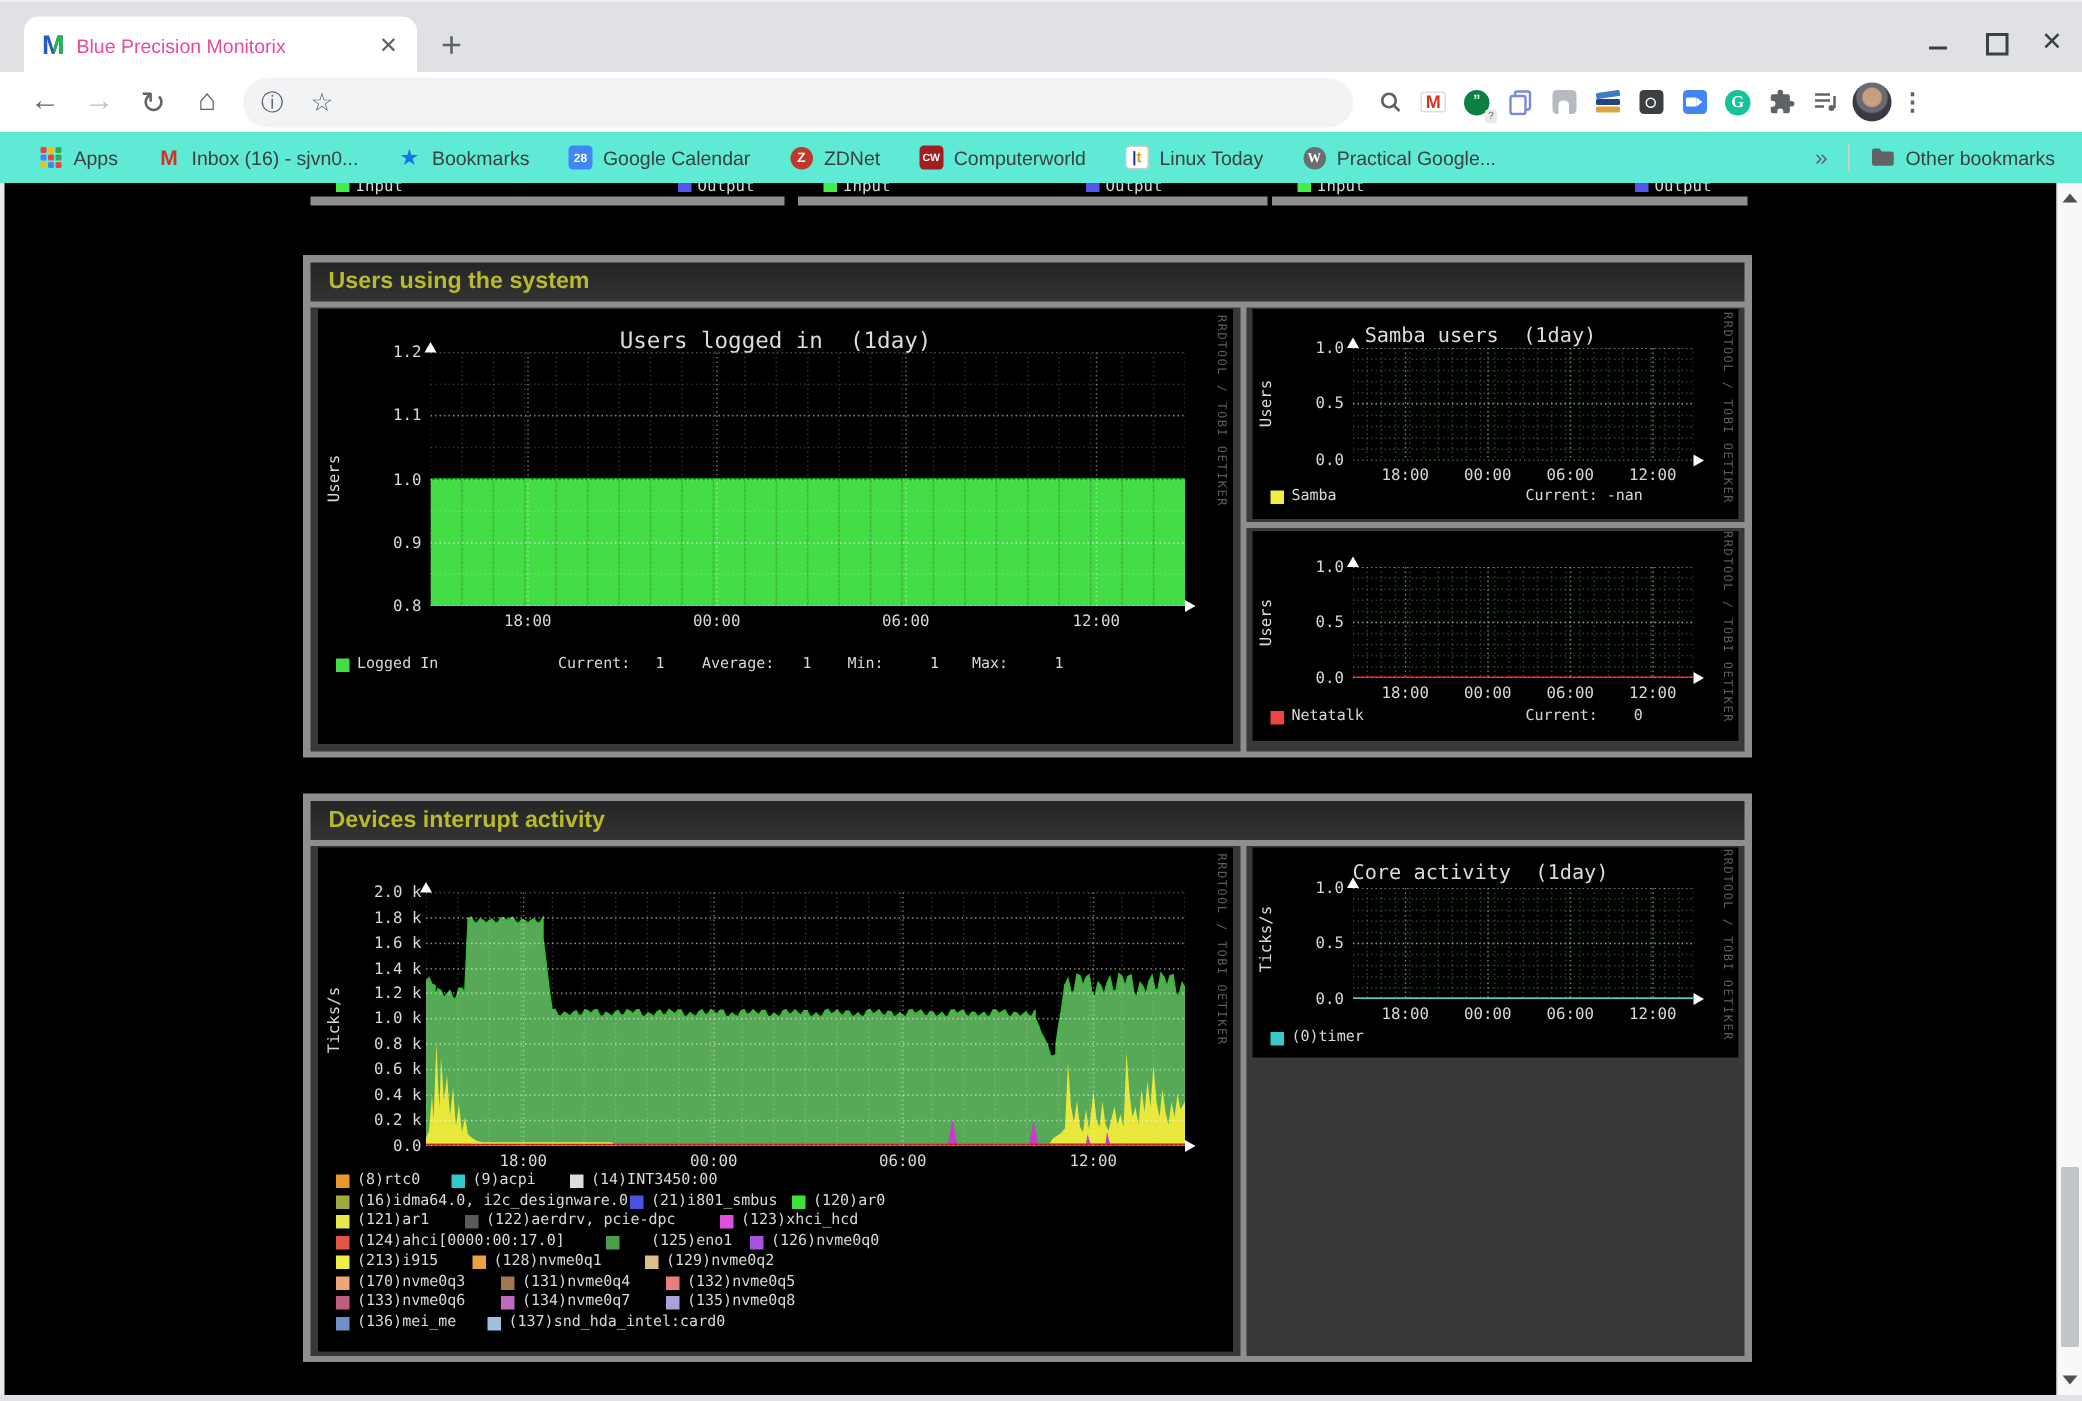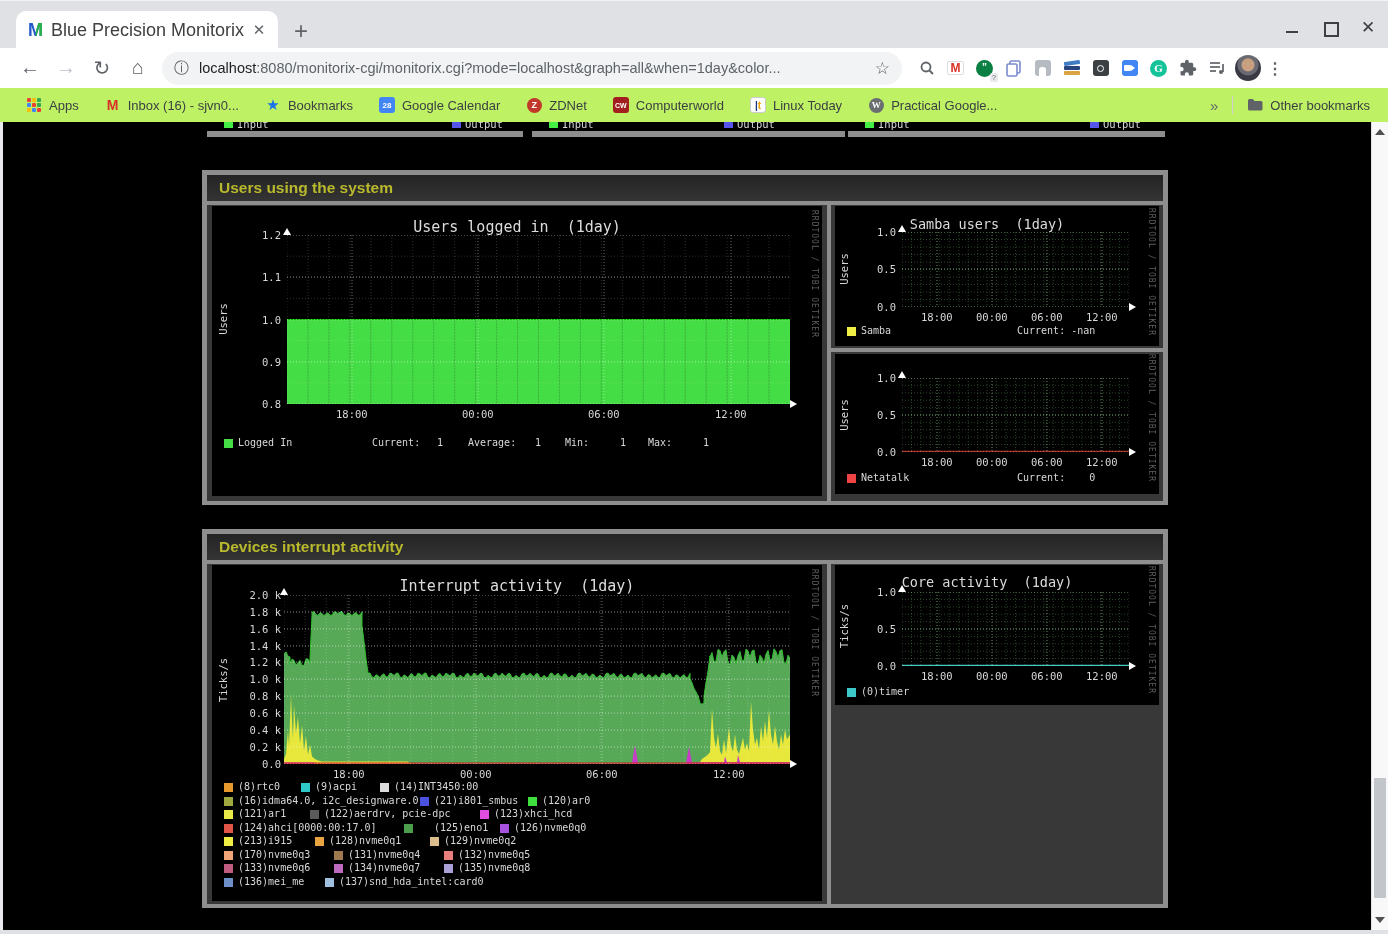--- a/index.html
+++ b/index.html
@@ -1,20 +1,20 @@
 <!DOCTYPE html>
 <html><head>
 <meta charset="utf-8">
 <style>
 *{margin:0;padding:0;box-sizing:border-box;}
 body{font-family:"Liberation Sans",sans-serif;width:1388px;height:934px;overflow:hidden;background:#000;}
 .win{position:relative;width:1388px;height:934px;background:#fff;}
 .tabstrip{position:absolute;top:0;left:0;width:100%;height:48px;background:#dfe1e5;border-top:1px solid #f2f3f4;}
 .tab{position:absolute;left:16px;top:10px;width:262px;height:38px;background:#fff;border-radius:10px 10px 0 0;display:flex;align-items:center;padding:0 10px 0 12px;}
-.tab-title{font-size:18px;color:#404040;white-space:nowrap;overflow:hidden;flex:1;margin-left:6px;}
+.tab-title{font-size:13px;color:#ec4899;white-space:nowrap;overflow:hidden;flex:1;margin-left:6px;}
 .tab-close{color:#5f6368;font-size:15px;width:18px;text-align:center;}
 .favicon{position:relative;width:17px;height:17px;font-weight:bold;font-size:18px;line-height:16px;}
 .favicon .m1{position:absolute;color:#2558c9;}
 .favicon .m2{position:absolute;color:#28b446;clip-path:inset(0 0 0 52%);}
 .newtab{position:absolute;left:294px;top:16px;font-size:24px;color:#5f6368;font-weight:300;}
 .winctl{position:absolute;top:19px;display:flex;gap:22px;right:12px;color:#3c4043;}
 .wc{width:16px;height:16px;position:relative;}
 .wc-min::after{content:"";position:absolute;left:2px;top:11px;width:12px;height:0;border-top:2px solid #3c4043;}
 .wc-max::after{content:"";position:absolute;left:2px;top:2px;width:11px;height:11px;border:2px solid #3c4043;}
 .wc-close{font-size:17px;line-height:15px;text-align:center;color:#3c4043;}
@@ -24,21 +24,21 @@
 .navbtn.dis{color:#bdc1c6;}
 .omnibox{margin-left:6px;width:740px;height:33px;background:#f1f3f4;border-radius:17px;display:flex;align-items:center;padding:0 12px;}
 .omni-info{font-size:15px;color:#5f6368;margin-right:10px;}
 .urltext{font-size:14.5px;white-space:nowrap;overflow:hidden;flex:1;color:#5f6368;}
 .urltext b{color:#202124;font-weight:normal;}
 .omni-star{font-size:17px;color:#5f6368;margin-left:8px;}
 .extrow{display:flex;align-items:center;margin-left:10px;}
 .ext{width:29px;height:28px;display:flex;align-items:center;justify-content:center;position:relative;}
 .avatar{width:26px;height:26px;border-radius:50%;background:radial-gradient(circle at 50% 38%,#c8a080 0 6px,#6a6a72 7px 10px,#3a3a44 11px);margin:0 4px;}
 .menu3{font-size:16px;color:#5f6368;font-weight:bold;width:20px;text-align:center;}
-.bookbar{position:absolute;top:88px;left:0;width:100%;height:34px;background:#bef264;display:flex;align-items:center;font-size:13px;color:#3c4043;}
+.bookbar{position:absolute;top:88px;left:0;width:100%;height:34px;background:#5eead4;display:flex;align-items:center;font-size:13px;color:#3c4043;}
 .bm{display:flex;align-items:center;margin-left:26px;white-space:nowrap;}
 .bm .bicon{margin-right:7px;width:16px;height:16px;display:flex;align-items:center;justify-content:center;}
 .bm-right{margin-left:auto;display:flex;align-items:center;}
 .chev{color:#5f6368;font-size:15px;margin-right:14px;}
 .bdiv{width:1px;height:18px;background:#d0d0d0;margin-right:14px;}
 .page{position:absolute;top:122px;left:0;width:1388px;height:808px;background:#000;overflow:hidden;}
 .leftedge{position:absolute;left:0;top:122px;width:3px;height:808px;background:#e8eaed;}
 .bottomedge{position:absolute;left:0;top:930px;width:1388px;height:4px;background:#dfe1e5;}
 .section{position:absolute;left:202px;background:#8e8e8e;padding:5px;}
 .sec-header{height:26px;background:linear-gradient(#242424,#343434);display:flex;align-items:center;padding-left:12px;}
@@ -80,21 +80,20 @@
   </div>
   <div class="toolbar">
     <div class="navbtns">
       <div class="navbtn">←</div>
       <div class="navbtn dis">→</div>
       <div class="navbtn">↻</div>
       <div class="navbtn">⌂</div>
     </div>
     <div class="omnibox">
       <span class="omni-info">ⓘ</span>
-      <span class="urltext"><b>localhost</b><span>:8080/monitorix-cgi/monitorix.cgi?mode=localhost&amp;graph=all&amp;when=1day&amp;color...</span></span>
       <span class="omni-star">☆</span>
     </div>
     <div class="extrow" id="extrow">
         <div class="ext">
           <svg width="18" height="18" viewBox="0 0 18 18">
             <circle cx="8" cy="8" r="4.5" fill="none" stroke="#5f6368" stroke-width="1.8"></circle>
             <line x1="11.5" y1="11.5" x2="15" y2="15" stroke="#5f6368" stroke-width="1.8"></line>
           </svg>
         </div>
         <div class="ext">
@@ -480,21 +479,20 @@
           </svg>
         </div>
         <div class="arrow-up" style="left: 63px; top: 17px;"></div>
         <div class="arrow-right" style="left: 294px; top: 94px;"></div>
         <div class="sq" style="left: 12px; top: 120px; background: rgb(238, 68, 68);"></div>
         <span class="mono" style="left: 26px; top: 118px; font-size: 10px;">Netatalk</span>
         <span class="mono" style="left: 182px; top: 118px; font-size: 10px;">Current:    0</span>
         <div style="position: absolute; right: 3px; top: 0px; writing-mode: vertical-rl; font-size: 8px; color: rgb(94, 94, 94); font-family: &quot;DejaVu Sans Mono&quot;, monospace; letter-spacing: 1px;">RRDTOOL / TOBI OETIKER</div>
       </div>
       <div class="gimg" style="left: 212px; top: 443px; width: 610px; height: 336px;">
-        <span class="mono" style="left: 55px; top: 12px; font-size: 15px; color: rgb(220, 220, 220); width: 500px; display: inline-block; text-align: center;">Interrupt activity  (1day)</span>
         <span class="mono" style="left: -39px; top: 109px; font-size: 10.5px; width: 100px; display: inline-block; text-align: center; transform: rotate(-90deg);">Ticks/s</span>
         <span class="mono" style="left: 21px; top: 24px; font-size: 10.5px; width: 48px; display: inline-block; text-align: right;">2.0 k</span>
         <span class="mono" style="left: 21px; top: 41px; font-size: 10.5px; width: 48px; display: inline-block; text-align: right;">1.8 k</span>
         <span class="mono" style="left: 21px; top: 58px; font-size: 10.5px; width: 48px; display: inline-block; text-align: right;">1.6 k</span>
         <span class="mono" style="left: 21px; top: 75px; font-size: 10.5px; width: 48px; display: inline-block; text-align: right;">1.4 k</span>
         <span class="mono" style="left: 21px; top: 91px; font-size: 10.5px; width: 48px; display: inline-block; text-align: right;">1.2 k</span>
         <span class="mono" style="left: 21px; top: 108px; font-size: 10.5px; width: 48px; display: inline-block; text-align: right;">1.0 k</span>
         <span class="mono" style="left: 21px; top: 125px; font-size: 10.5px; width: 48px; display: inline-block; text-align: right;">0.8 k</span>
         <span class="mono" style="left: 21px; top: 142px; font-size: 10.5px; width: 48px; display: inline-block; text-align: right;">0.6 k</span>
         <span class="mono" style="left: 21px; top: 159px; font-size: 10.5px; width: 48px; display: inline-block; text-align: right;">0.4 k</span>

